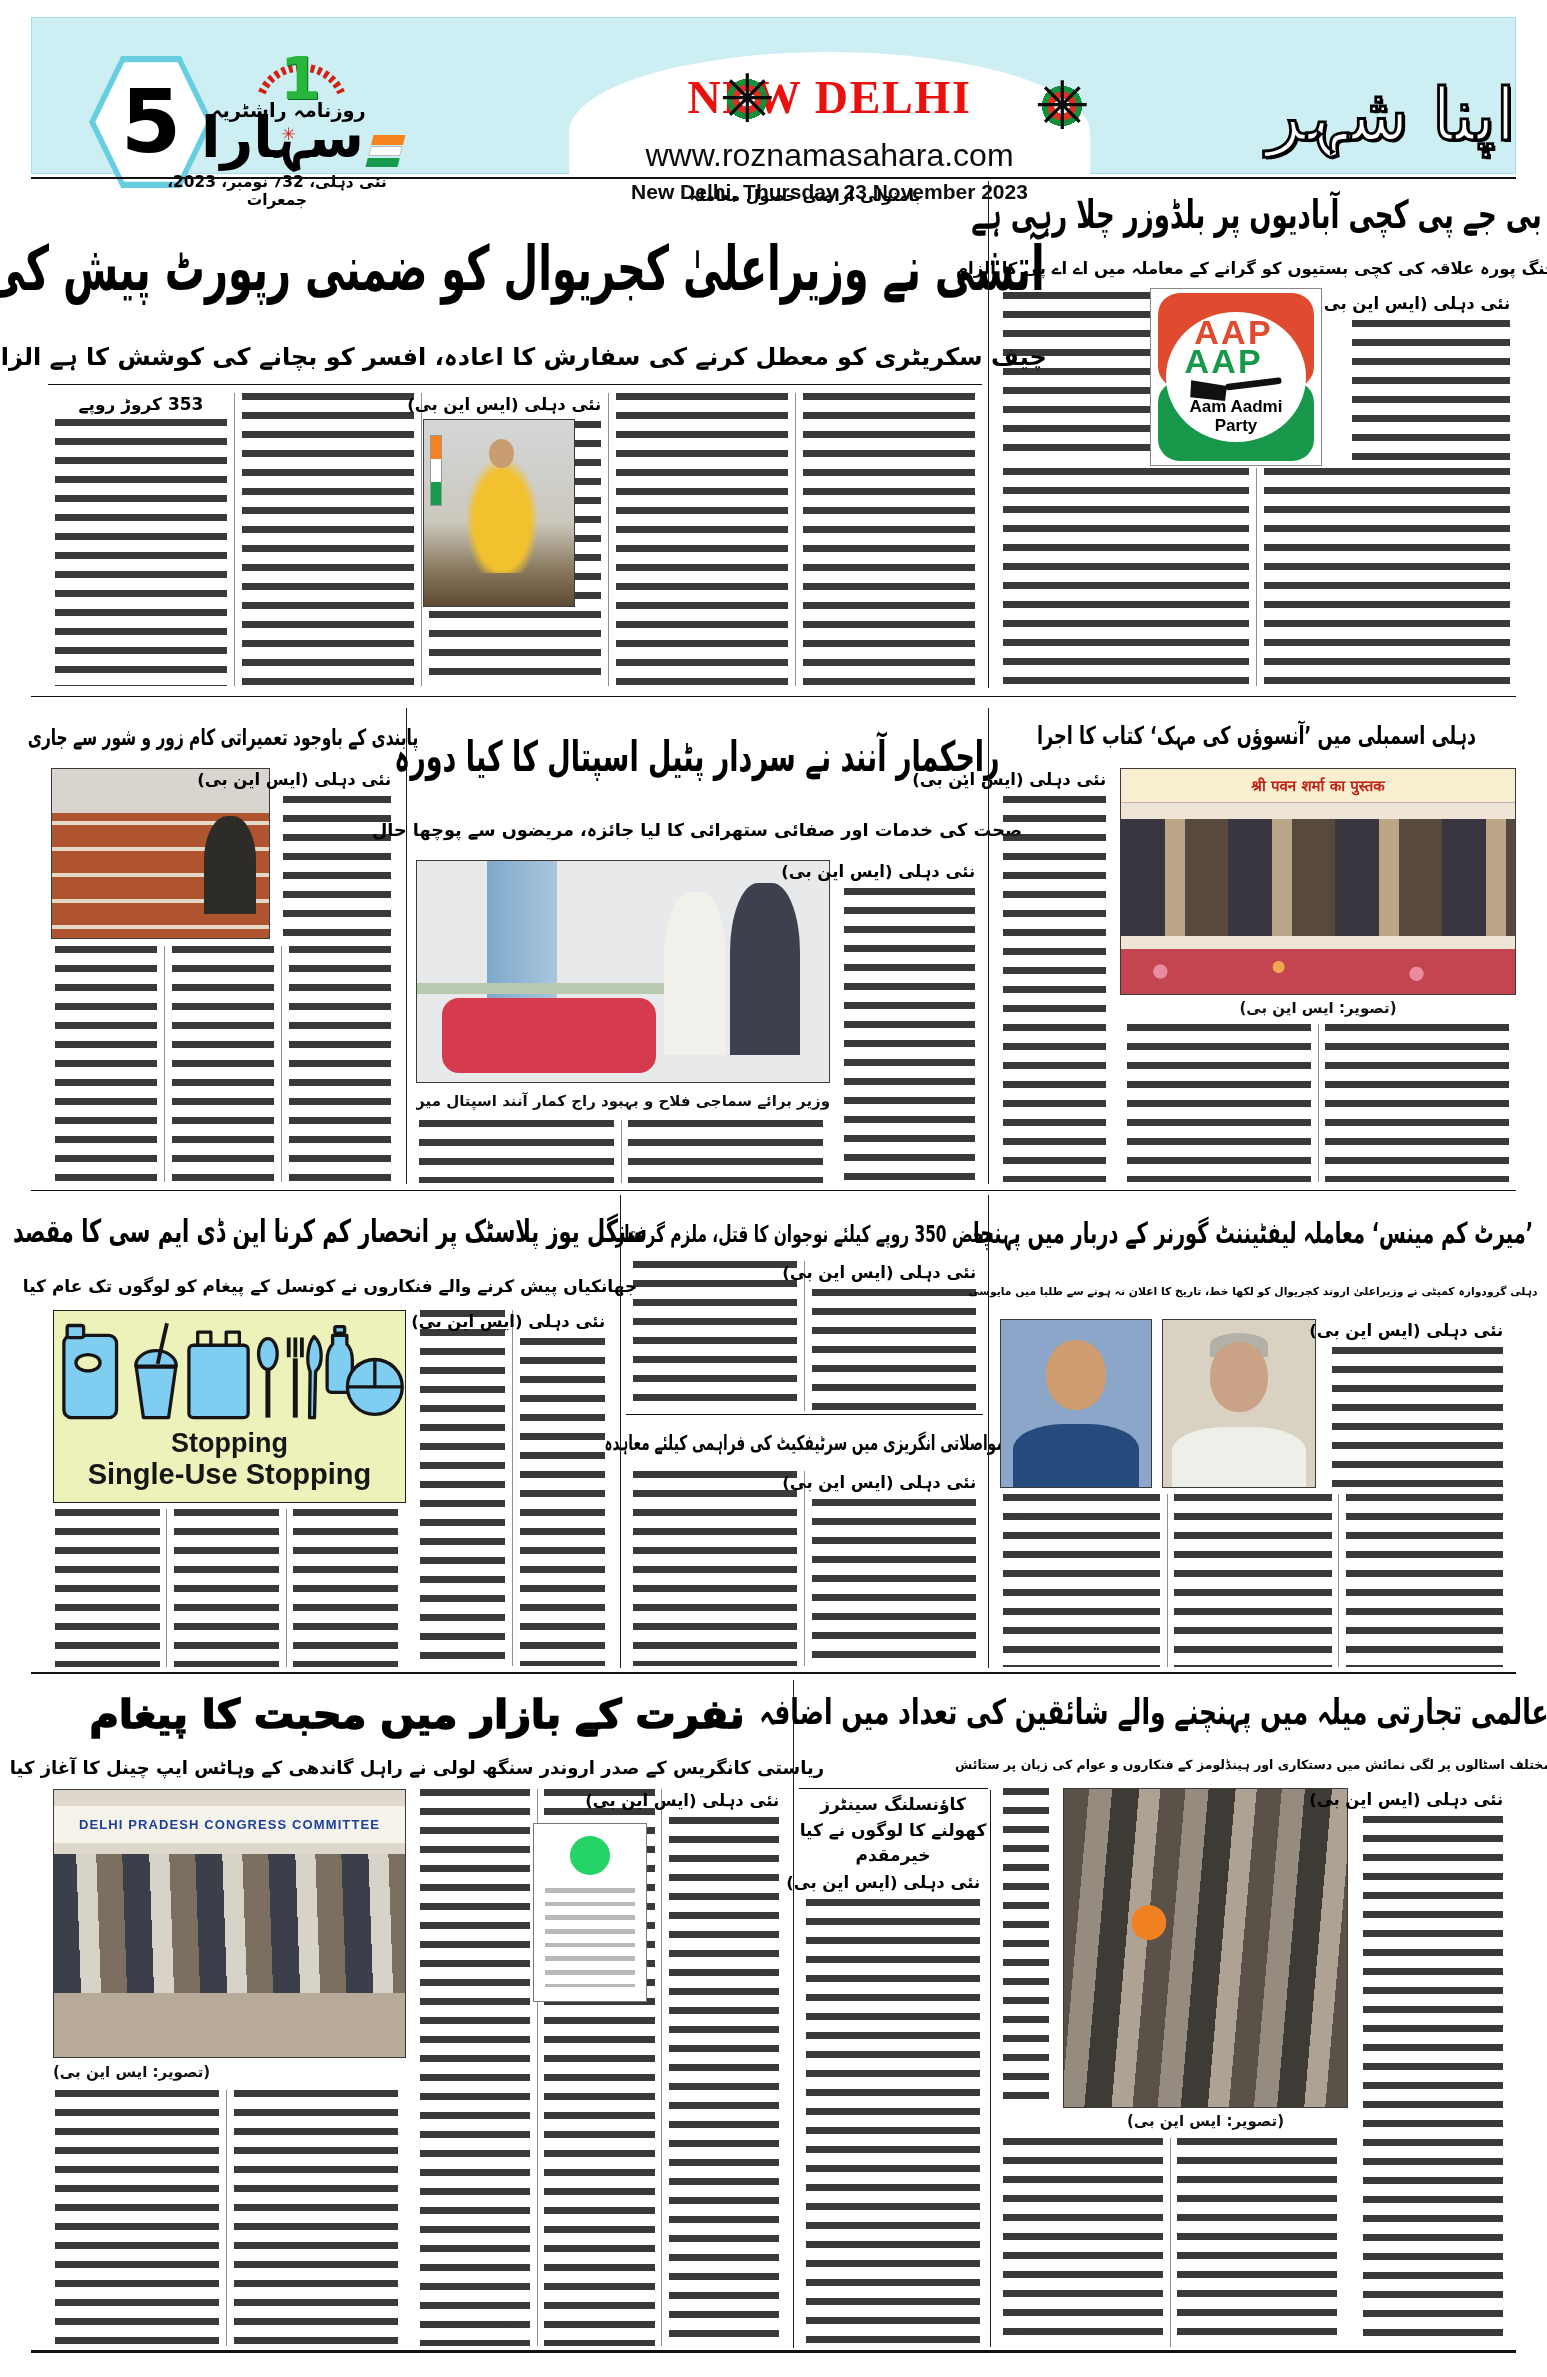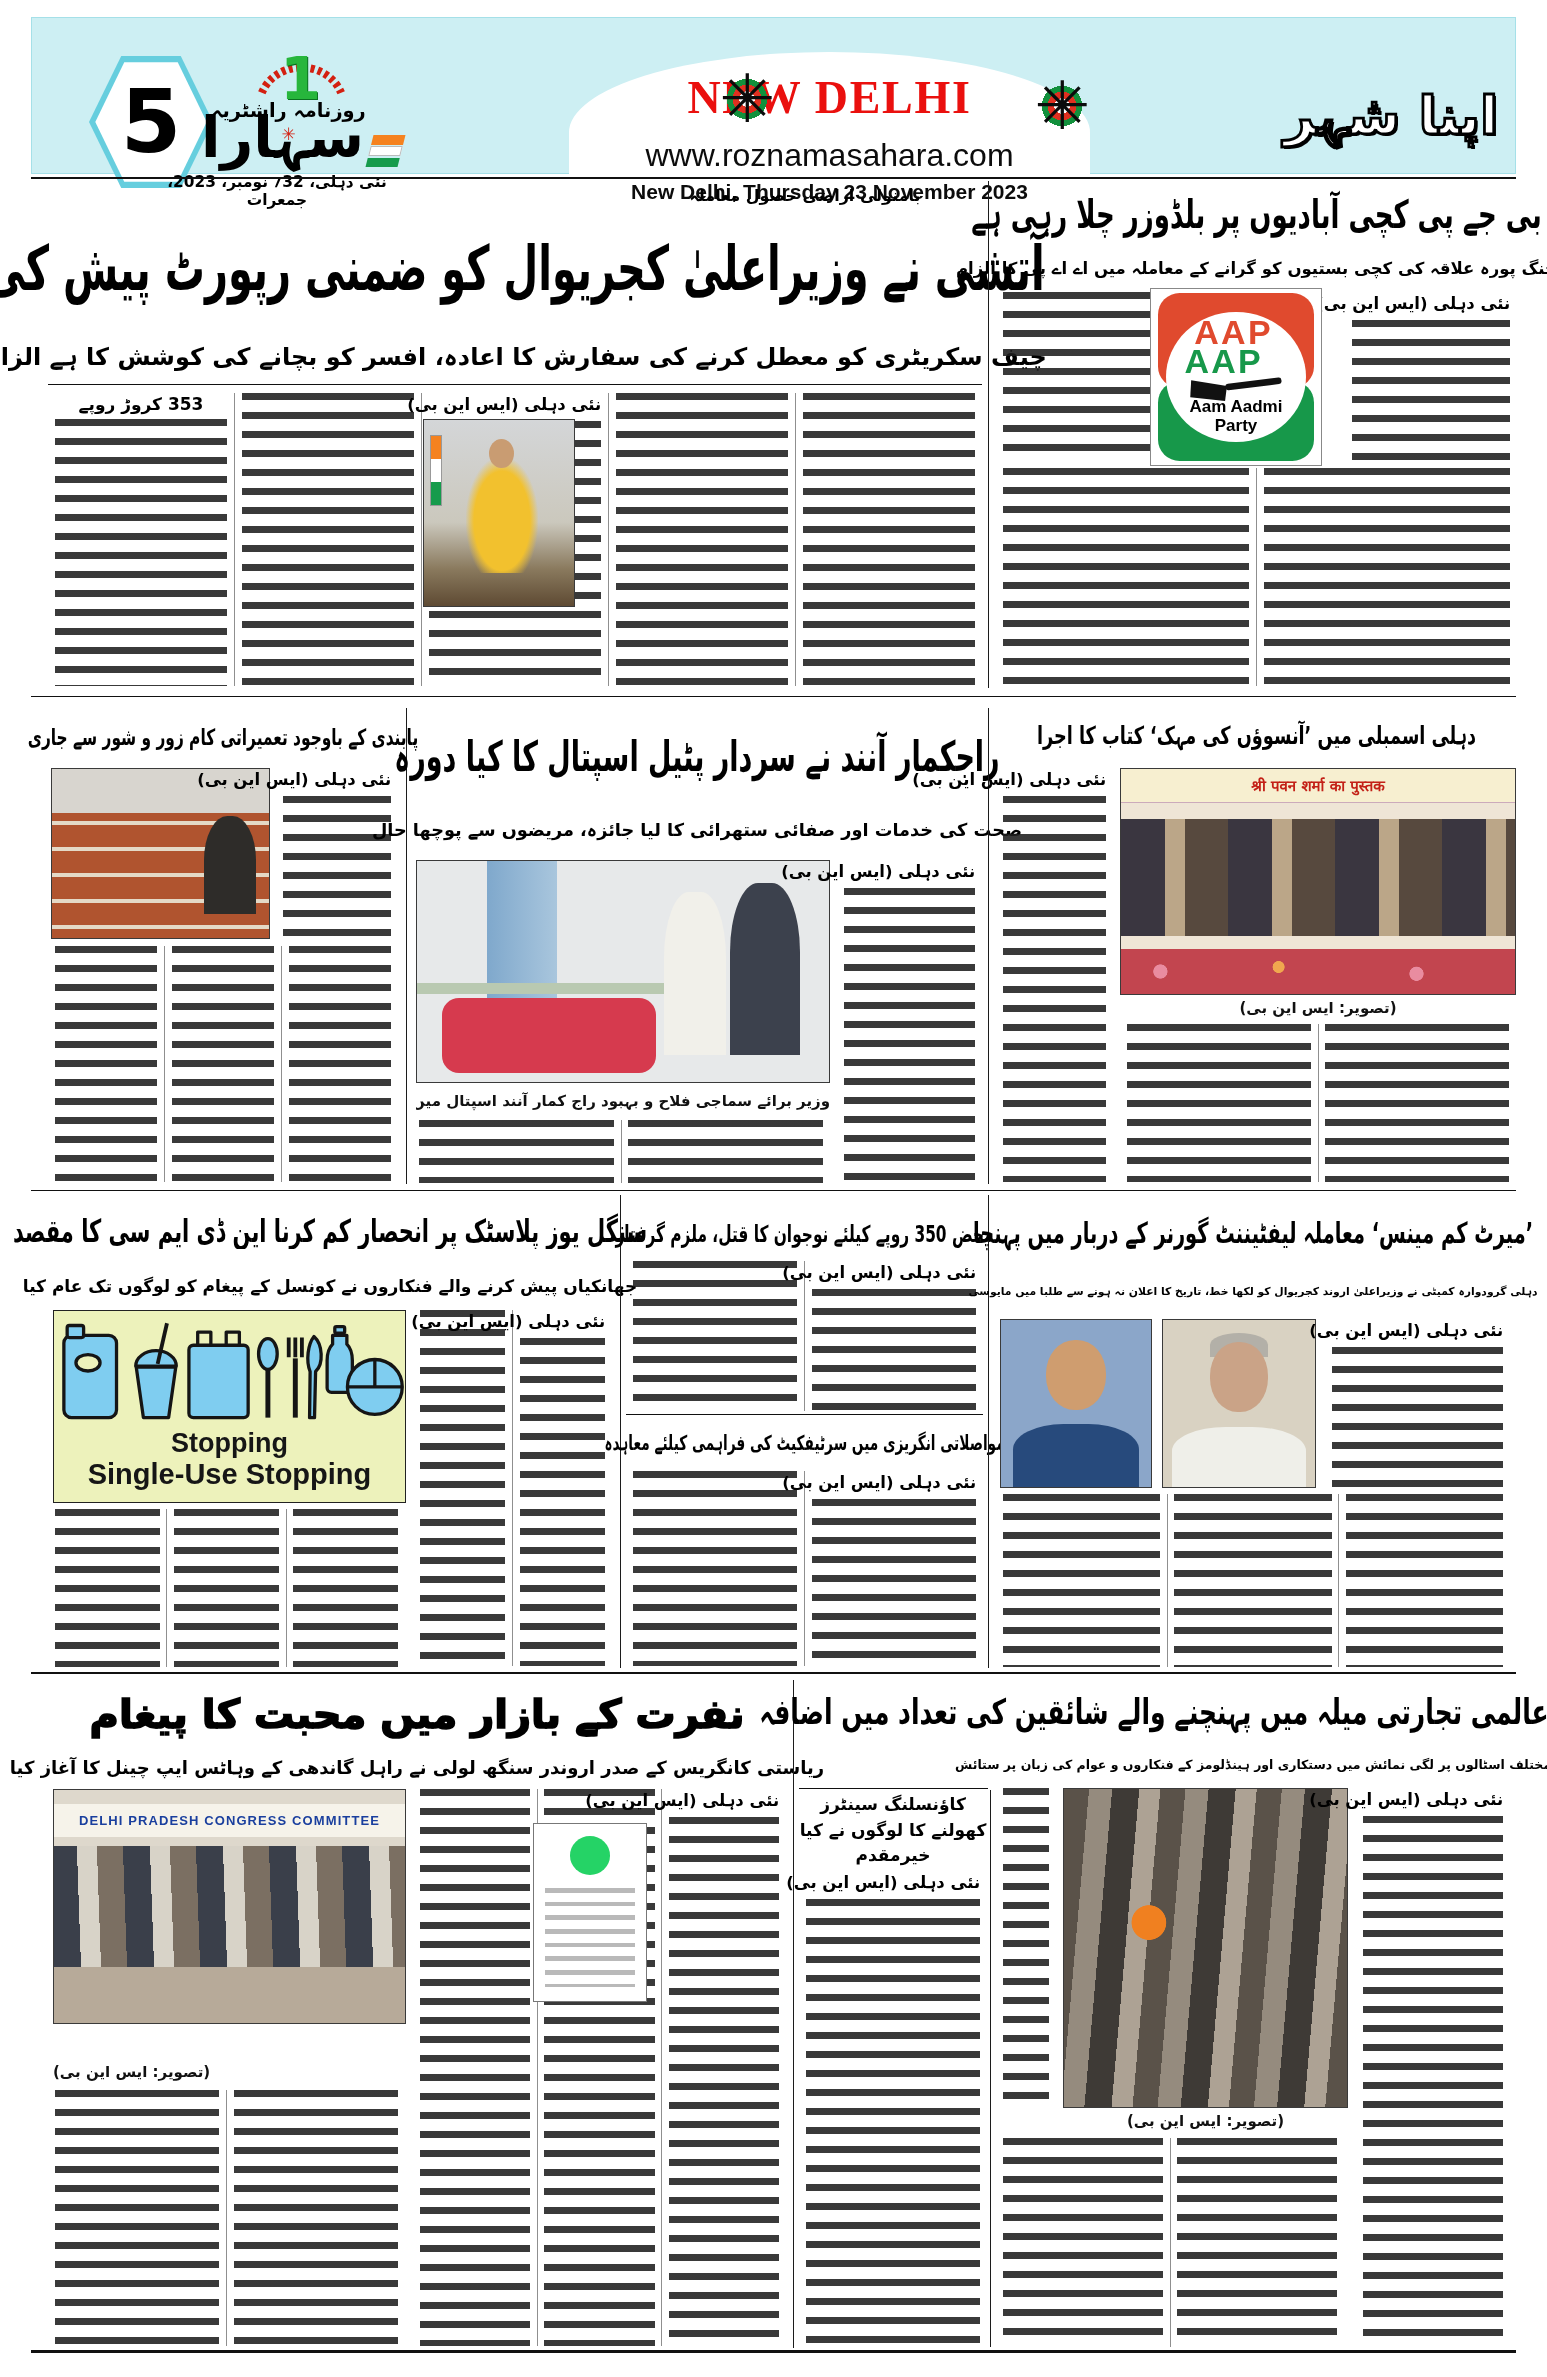--- a/index.html
+++ b/index.html
@@ -17,21 +17,21 @@
 #rzline .ministar{color:#d32011;font-size:17px}
 #sahara{position:absolute;left:165px;top:90px;width:171px;font-size:57px;font-weight:bold;color:#000;text-align:center;line-height:1.05;white-space:nowrap}
 #stripes{position:absolute;left:337px;top:117px;width:32px;height:36px;transform:skewX(-14deg)}
 #stripes div{height:9.7px;margin-bottom:1.7px}
 #udate{position:absolute;left:131px;top:155px;width:228px;font-size:15.4px;font-weight:bold;color:#000;text-align:center}
 #dome{position:absolute;left:537px;top:34px;width:521px;height:140px;background:#fff;border-radius:100% 100% 0 0/115% 115% 0 0;text-align:center}
 #nd{font-family:"Liberation Serif",serif;font-weight:bold;color:#ea100e;font-size:46px;letter-spacing:1.7px;margin-top:19.4px}
 #url{font-family:"Liberation Sans",sans-serif;font-size:32px;color:#0c0c0c;margin-top:13px}
 #dline{font-family:"Liberation Sans",sans-serif;font-size:21px;font-weight:bold;color:#0c0c0c;margin-top:5.7px}
 .star{position:absolute;width:68px;height:68px;display:flex;align-items:center;justify-content:center;font-size:67px;line-height:1;color:#0b0b0b;background:radial-gradient(circle,#ffffff 0 16%,#e03020 16% 30%,#12903c 30% 42%,rgba(0,0,0,0) 42%)}
-#apna{position:absolute;left:1208px;top:40px;width:302px;height:114px;display:flex;align-items:center;justify-content:center;font-size:53px;font-weight:bold;color:#fff;-webkit-text-stroke:2.8px #000;text-shadow:2.3px 2.3px 0 #000;direction:rtl;white-space:nowrap}
+#apna{position:absolute;left:1208px;top:40px;width:302px;height:114px;display:flex;align-items:center;justify-content:center;font-size:72px;font-weight:normal;color:#fff;-webkit-text-stroke:2.8px #000;text-shadow:2.3px 2.3px 0 #000;direction:rtl;white-space:nowrap}
 
 .hlwrap{position:absolute;display:flex;align-items:center;justify-content:center;text-align:center;overflow:visible}
 .hl{display:inline-block;font-weight:bold;color:#000;white-space:nowrap;direction:rtl}
 .kicker{font-size:16px;font-weight:bold;direction:rtl}
 .byline{font-weight:bold;font-size:16.5px;text-align:center;padding:2.3px 0 6.8px;direction:rtl;white-space:nowrap}
 .lead{font-weight:bold;font-size:17px;direction:rtl;text-align:center;padding:1.1px 0 4.6px}
 .cols{position:absolute;display:flex;flex-direction:row-reverse}
 .col{flex:1;display:flex;flex-direction:column;padding:0 6.8px;border-left:1.1px solid #8f8f8f;min-width:0}
 .col:last-child{border-left:none}
 .col.noborder{border-left:none}
@@ -412,21 +412,21 @@
       </div>
   </div>
   <div class="hrule" style="left:31px;top:1672px;width:1485px;height:1.7px"></div>
 
   <div class="hlwrap" style="left:48px;top:1680px;width:738px;height:68px">
       <span class="hl" id="hl-love">نفرت کے بازار میں محبت کا پیغام</span>
     </div>
   <div class="hlwrap" style="left:48px;top:1750px;width:738px;height:34px">
       <span class="hl" id="sub-love">ریاستی کانگریس کے صدر اروندر سنگھ لولی نے راہل گاندھی کے وہاٹس ایپ چینل کا آغاز کیا</span>
     </div>
-  <div class="photo photo-congress" style="left:53px;top:1789px;width:353px;height:235px">
+  <div class="photo photo-congress" style="left:53px;top:1789px;width:353px;height:269px">
     <div class="pc-banner">DELHI PRADESH CONGRESS COMMITTEE</div>
     <div class="pc-people"></div>
     <div class="pc-floor"></div>
   </div>
   <div class="cap" style="left:53px;top:2060px;width:353px;height:24px;line-height:24px;text-align:left">(تصویر: ایس این بی)</div>
   <div class="cols" style="left:413px;top:1789px;width:373px;height:557px">
     <div class="col">
         <div class="byline">نئی دہلی (ایس این بی)</div>
         <div class="fill"></div>
       </div>

